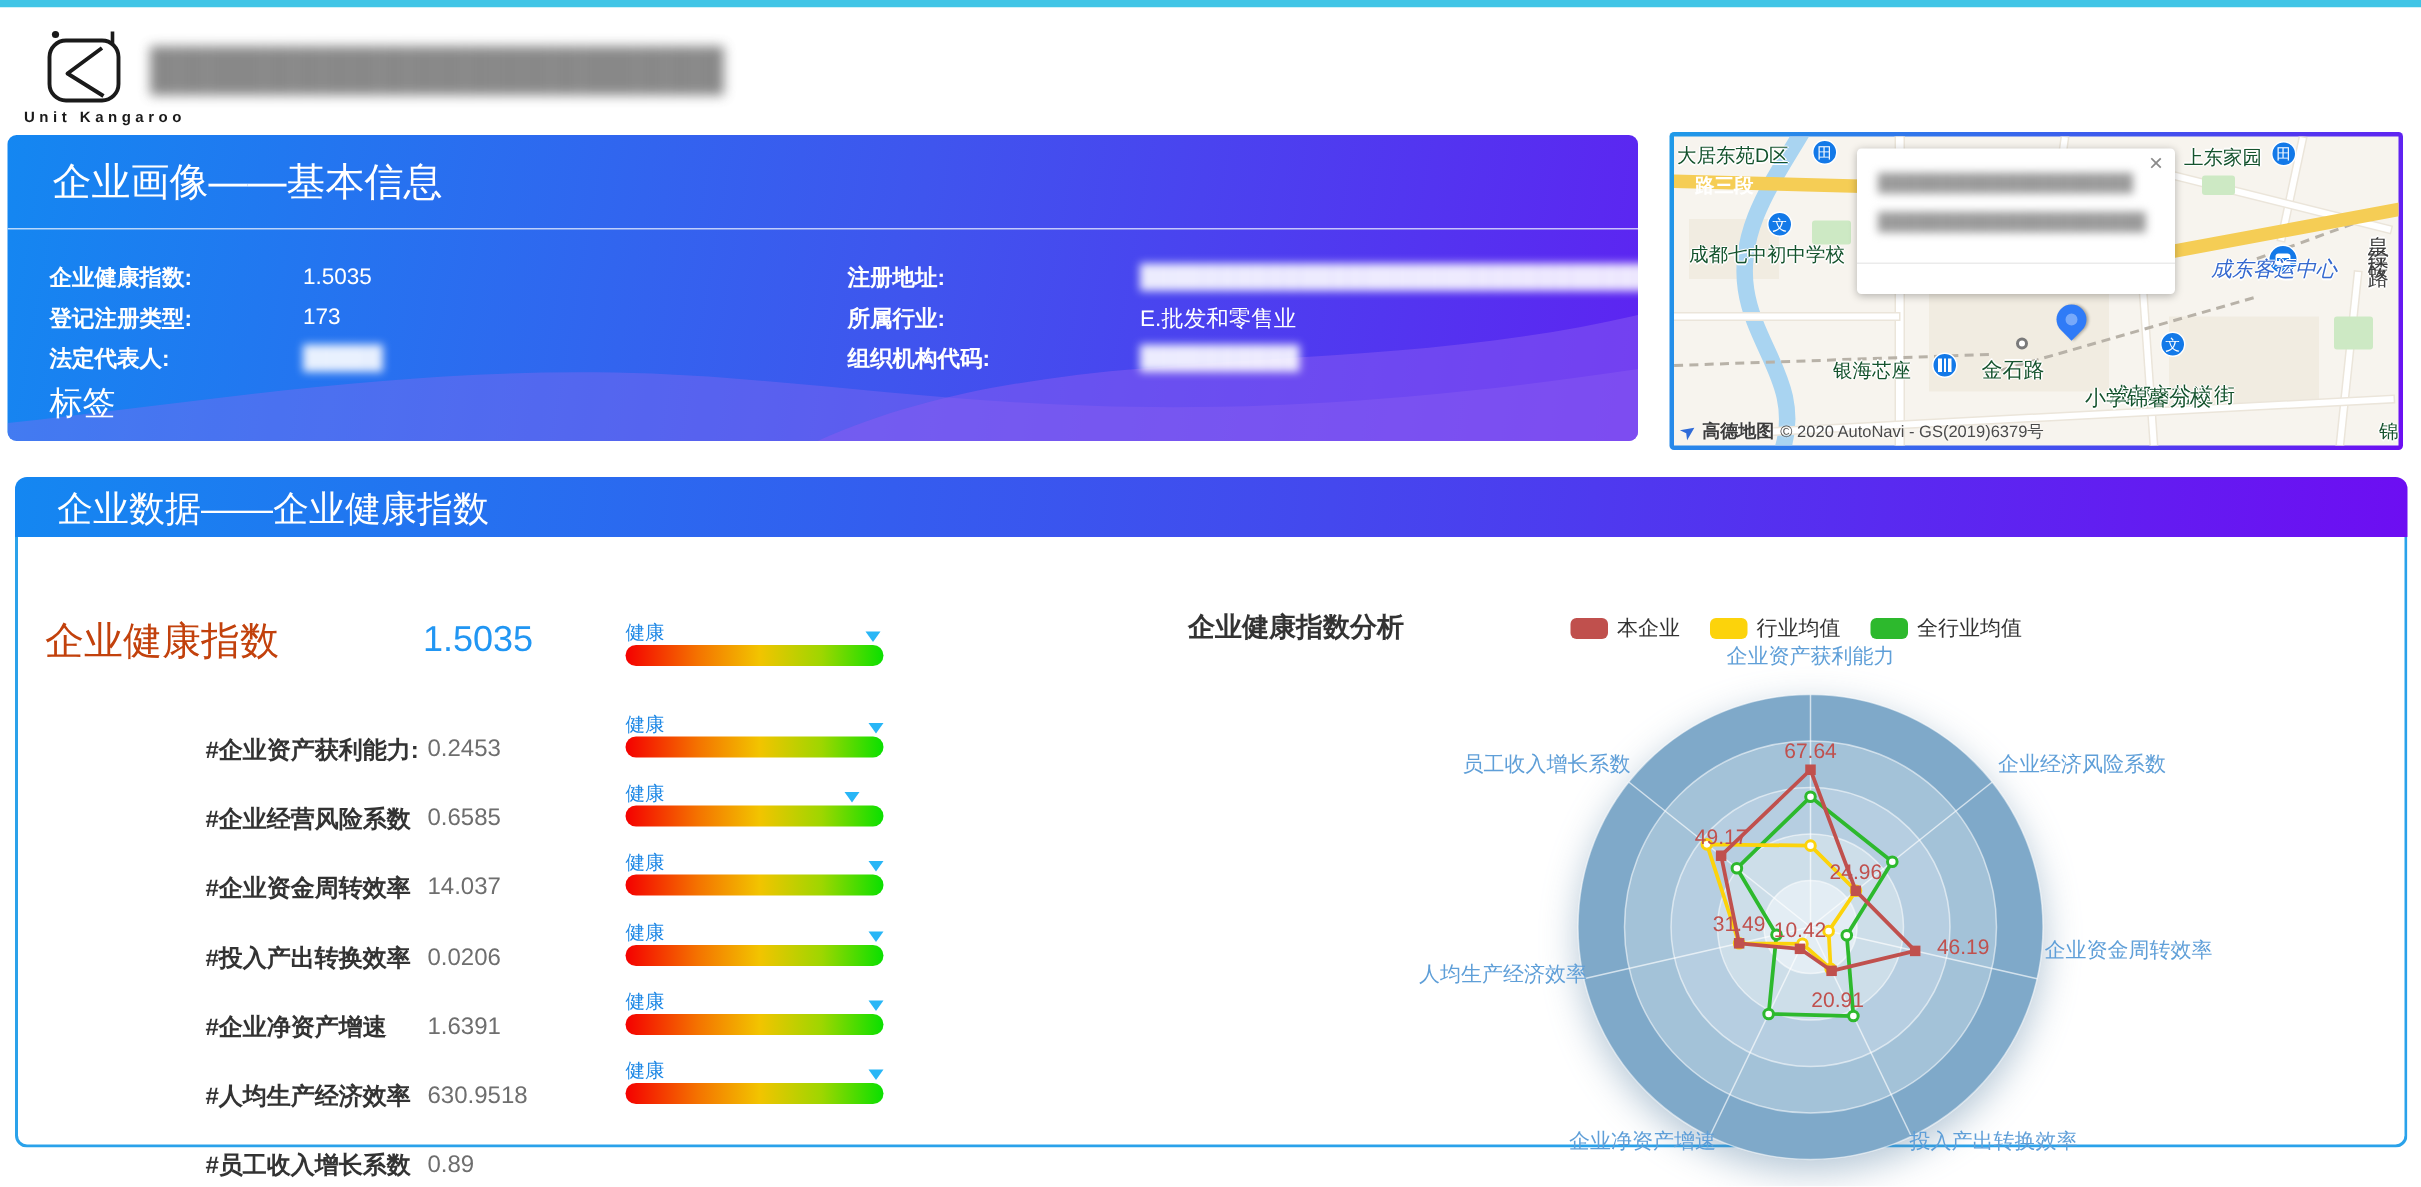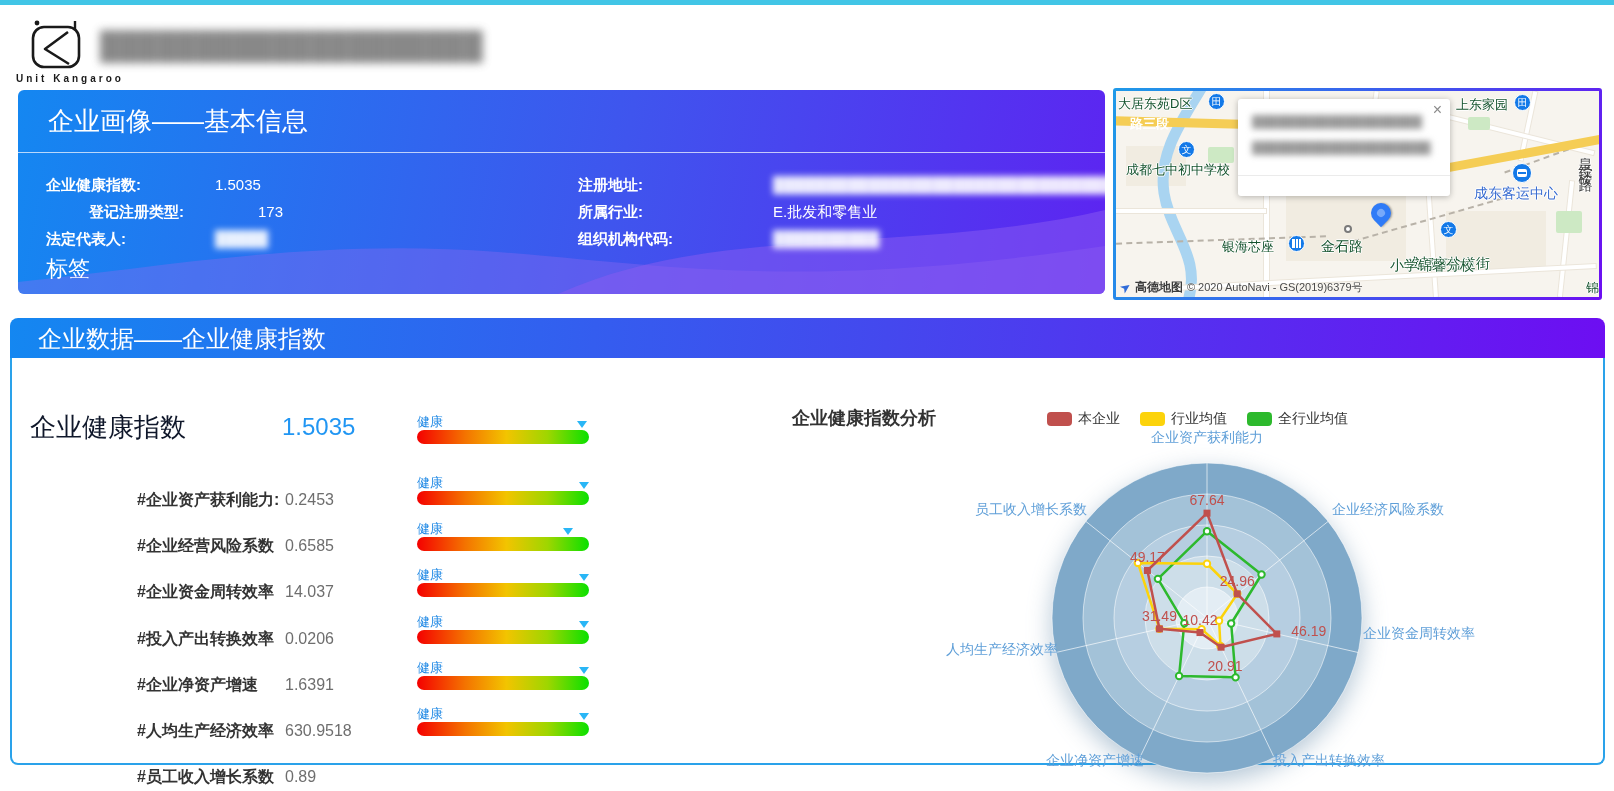--- a/index.html
+++ b/index.html
@@ -10,21 +10,21 @@
   .topstrip { position:absolute; left:0; top:0; width:1614px; height:5px; background:#41c5e6; }
 
   
   .hdr { position:absolute; left:0; top:5px; width:1614px; height:83px; background:#fff; }
   .logo-box { position:absolute; left:16px; top:14px; width:90px; height:66px; }
   .logo-mark { position:absolute; left:12px; top:0; }
   .logo-text { position:absolute; left:0px; top:54px; font-size:10px; font-weight:bold; letter-spacing:3px; color:#1a1a1a; white-space:nowrap; }
   .company-masked { position:absolute; left:100px; top:26px; font-size:27px; font-weight:bold; color:#6b6b6b; filter:blur(4px); opacity:.8; white-space:nowrap; }
 
   
-  .panel1 { position:absolute; left:18px; top:90px; width:1087px; height:204px; border-radius:6px;
+  .panel1 { position:absolute; left:5px; top:90px; width:1087px; height:204px; border-radius:6px;
     background:linear-gradient(100deg,#1487f1 0%,#3f55ee 55%,#5d24f1 100%); overflow:hidden; color:#fff;padding-left:42px; }
   .panel1 h1 { position:absolute; left:30px; top:14px; font-size:26px; font-weight:normal; }
   .p1-sep { position:absolute; left:0; top:62px; width:100%; height:1px; background:rgba(240,244,255,.75); }
   .field { position:absolute; font-size:15px; white-space:nowrap; }
   .field .lbl { font-weight:bold; }
   .field .val { position:absolute; white-space:nowrap; }
   .fl .val { left:169px; }
   .fr .val { left:195px; }
   .masked-w { color:rgba(255,255,255,.9); filter:blur(3px); }
   .tag-label { position:absolute; left:28px; top:164px; font-size:22px; }
@@ -66,21 +66,21 @@
   .attrib .copy { font-size:11px; color:#4a4a4a; text-shadow:0 0 2px #fff; }
 
   
   .panel2 { position:absolute; left:10px; top:318px; width:1595px; height:447px; }
   .p2-header { position:absolute; left:0; top:0; width:100%; height:40px; border-radius:8px 8px 0 0;
     background:linear-gradient(95deg,#1487f1 0%,#4448ee 55%,#6d0ef2 100%); }
   .p2-header h2 { position:absolute; left:28px; top:5px; font-size:24px; font-weight:normal; color:#fff; }
   .p2-body { position:absolute; left:0; top:40px; width:100%; height:407px; background:#fff;
     border:2px solid #2aa2ea; border-top:none; border-radius:0 0 8px 8px; }
 
-  .main-metric-label { position:absolute; left:18px; top:52px; font-size:26px; color:#0f172a; }
+  .main-metric-label { position:absolute; left:18px; top:52px; font-size:26px; color:#c2410c; }
   .main-metric-value { position:absolute; left:270px; top:55px; font-size:24px; color:#2196f3; }
 
   .metric-row { position:absolute; left:0; height:44px; width:860px; }
   .metric-row .m-lbl { position:absolute; left:125px; top:3px; font-size:16px; font-weight:bold; color:#333; white-space:nowrap; }
   .metric-row .m-val { position:absolute; left:273px; top:4px; font-size:16px; color:#6e6e6e; }
 
   .bar-block { position:absolute; left:405px; width:172px; }
   .bar-status { position:absolute; left:0; top:-17px; font-size:13px; font-weight:normal; color:#1e88e5; }
   .bar { position:relative; width:172px; height:14px; border-radius:7px;
     background:linear-gradient(to right,#f40000 0%,#f47300 28%,#f2c400 52%,#9ed600 76%,#0ae000 100%); }
@@ -117,21 +117,21 @@
     <h1>企业画像——基本信息</h1>
     <div class="p1-sep"></div>
     <svg class="waves" viewBox="0 0 1087 100" preserveAspectRatio="none">
       <path d="M0,88 C150,72 300,44 480,58 C640,70 780,98 1087,52 L1087,100 L0,100 Z" fill="rgba(150,106,240,0.35)"></path>
       <path d="M540,100 C700,28 890,62 1087,16 L1087,100 Z" fill="rgba(138,92,242,0.5)"></path>
     </svg>
     <div class="field fl" style="left:28px; top:86px;">
       <span class="lbl">企业健康指数:</span>
       <span class="val">1.5035</span>
     </div>
-    <div class="field fl" style="left:28px; top:113px;margin-left:43px;">
+    <div class="field fl" style="left:28px; top:113px;">
       <span class="lbl">登记注册类型:</span>
       <span class="val">173</span>
     </div>
     <div class="field fl" style="left:28px; top:140px;">
       <span class="lbl">法定代表人:</span>
       <span class="val masked-w">█████</span>
     </div>
     <div class="field fr" style="left:560px; top:86px;">
       <span class="lbl">注册地址:</span>
       <span class="val masked-w">████████████████████████████████</span>
@@ -175,21 +175,21 @@
       <div class="mlabel" style="left:2px;top:4px;">大居东苑D区</div>
       <div class="poi-ic" style="left:92px;top:2px;">田</div>
       <div class="mlabel" style="left:340px;top:5px;">上东家园</div>
       <div class="poi-ic" style="left:398px;top:3px;">田</div>
       <div class="mlabel onroad" style="left:14px;top:24px;">路三段</div>
       <div class="poi-ic" style="left:62px;top:50px;">文</div>
       <div class="mlabel" style="left:10px;top:70px;">成都七中初中学校</div>
       <div class="poi-ic bus" style="left:396px;top:72px;">
           <span class="bus-body"></span>
         </div>
-      <div class="mlabel blue" style="left:358px;top:94px;">成东客运中心</div>
+      <div class="mlabel blue" style="left:358px;top:80px;font-style:italic;">成东客运中心</div>
       <div class="vlabel" style="right:4px;top:55px;">皇经楼路</div>
       <div class="mlabel" style="left:106px;top:147px;">银海芯座</div>
       <div class="poi-ic" style="left:172px;top:144px;">
           <span class="bld-body"></span>
         </div>
       <div class="station" style="left:228px;top:134px;"></div>
       <div class="mlabel" style="left:205px;top:147px;font-size:14px;">金石路</div>
       <div class="poi-ic" style="left:324px;top:130px;">文</div>
       <div class="mlabel" style="left:290px;top:148px;font-size:14px;margin-top:16px;">成都市盐道街</div>
       <div class="mlabel" style="left:274px;top:166px;font-size:14px;">小学锦馨分校</div>

